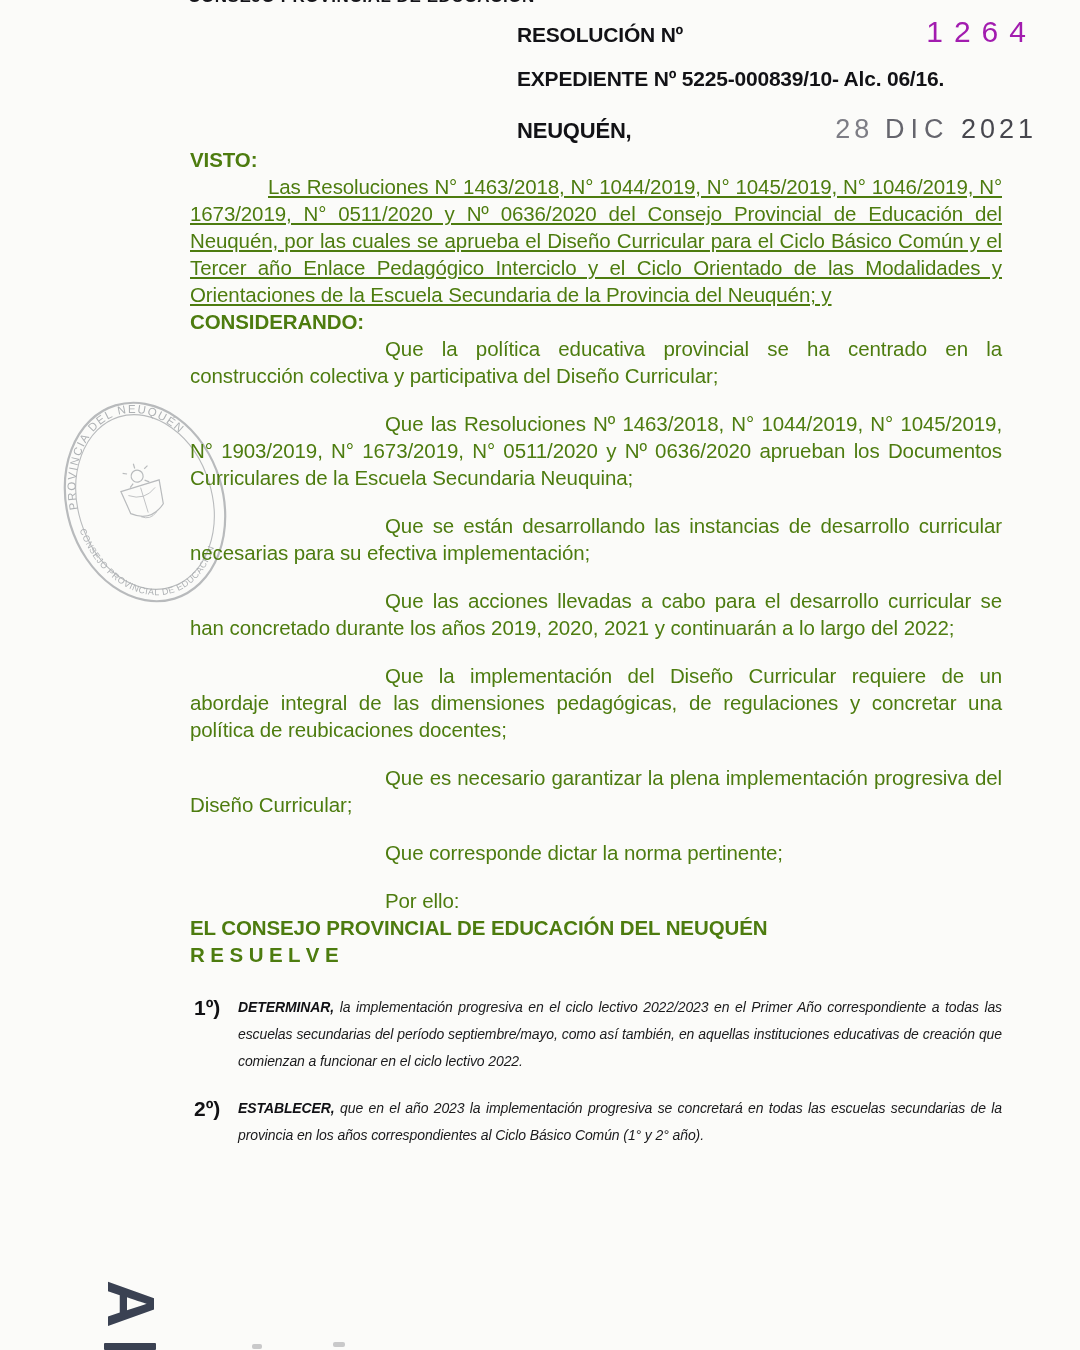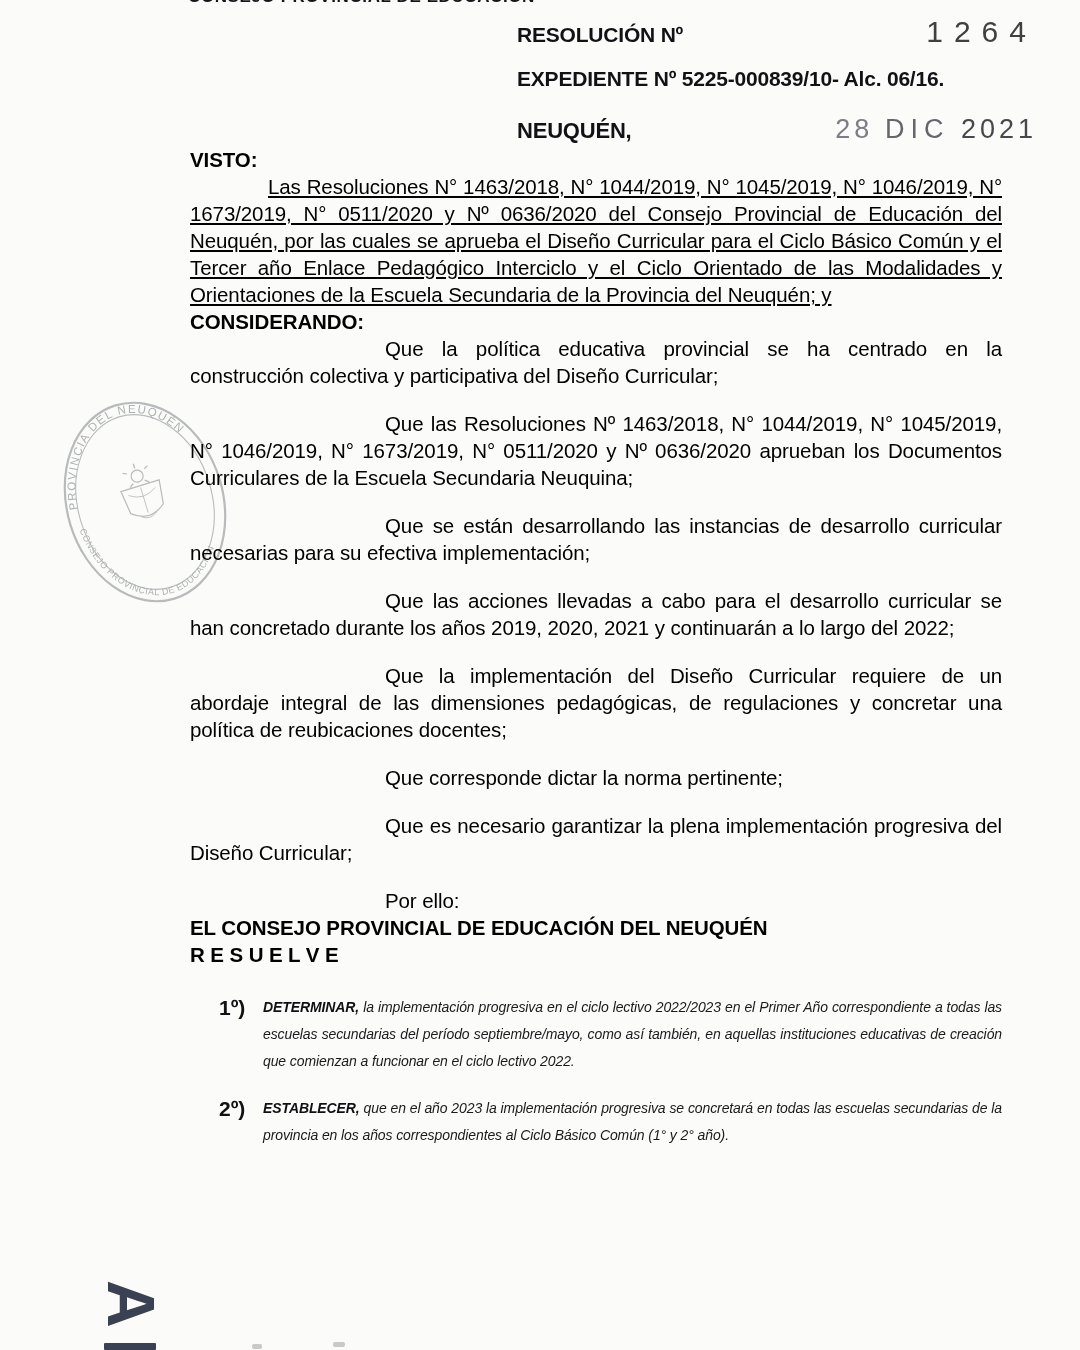--- a/index.html
+++ b/index.html
@@ -10,41 +10,41 @@
     -webkit-font-smoothing:antialiased;
   }
   
   .letterhead-clip{position:absolute;left:188px;top:0;width:420px;height:9px;overflow:hidden;}
   .letterhead-clip span{display:block;margin-top:-13px;font-size:17px;font-weight:700;letter-spacing:.6px;color:#15151a;white-space:nowrap;}
 
   
   .hdr{position:absolute;left:517px;top:22px;width:520px;}
   .hdr-row{display:flex;align-items:flex-start;justify-content:space-between;}
   .lbl{font-weight:700;font-size:21px;line-height:26px;color:#121216;letter-spacing:-.2px;white-space:nowrap;}
-  .stamp-num{font-size:30px;line-height:28px;font-weight:400;color:#404040;letter-spacing:11px;margin-left:14px;transform:translateY(-4px);white-space:nowrap;}
+  .stamp-num{font-size:30px;line-height:28px;font-weight:400;color:#a21caf;letter-spacing:11px;margin-left:14px;transform:translateY(-4px);white-space:nowrap;}
   .exp{margin-top:16px;}
   .city-row{margin-top:26px;}
   .city{font-size:22px;}
   .stamp-date{font-size:27px;line-height:26px;font-weight:500;letter-spacing:4px;margin-left:12px;transform:translateY(-2px);white-space:nowrap;}
   .sd-day{color:#7d7d85;}
   .sd-mon{color:#65656d;letter-spacing:6px;}
   .sd-year{color:#47474e;}
 
   
   .doc{position:absolute;left:190px;top:146px;width:812px;z-index:2;}
-  .doc p{margin:0;font-size:20.5px;line-height:27px;text-align:justify;letter-spacing:-.1px;color:#000000;}
+  .doc p{margin:0;font-size:20.5px;line-height:27px;text-align:justify;letter-spacing:-.1px;color:#4d7c0f;}
   .h-sec{font-size:21.5px;line-height:27px;font-weight:700;color:#111114;margin:0;}
   .h-considerando{margin-top:26px;}
   .visto-p{text-indent:78px;text-decoration:underline;}
   .cons-p{text-indent:195px;margin-bottom:21px !important;}
   .cons-p:first-of-type{margin-top:0;}
   .porello{text-indent:195px;}
   .center-h{ text-align:center;font-size:22px;line-height:27px;font-weight:700;color:#101014;margin:26px 0 0;}
   .resuelve{letter-spacing:2.5px;margin-top:24px;}
-  .articles{margin-top:26px;margin-left:25px;}
+  .articles{margin-top:26px;}
   .article{display:flex;margin-bottom:20px;}
   .art-num{font-weight:700;font-size:21px;line-height:27px;width:44px;flex-shrink:0;padding-left:4px;color:#111114;}
   .art-body{flex:1;font-size:14px;line-height:27px;text-align:justify;letter-spacing:-.1px;color:#1a1a1c;font-style:italic;}
   .art-body b{color:#101014;}
 
   
   .seal{position:absolute;left:50px;top:385px;z-index:1;opacity:.8;}
 
   
   .vstamp{position:absolute;left:96px;top:1280px;width:70px;height:70px;overflow:visible;z-index:3;}
@@ -105,26 +105,26 @@
     </g>
   </g>
 </svg>
 
 <div class="doc">
   <p class="h-sec">VISTO:</p>
   <p class="visto-p">Las Resoluciones N° 1463/2018, N° 1044/2019, N° 1045/2019, N° 1046/2019, N° 1673/2019, N° 0511/2020 y Nº 0636/2020 del Consejo Provincial de Educación del Neuquén, por las cuales se aprueba el Diseño Curricular para el Ciclo Básico Común y el Tercer año Enlace Pedagógico Interciclo y el Ciclo Orientado de las Modalidades y Orientaciones de la Escuela Secundaria de la Provincia del Neuquén; y</p>
 
   <p class="h-sec h-considerando">CONSIDERANDO:</p>
   <p class="cons-p">Que la política educativa provincial se ha centrado en la construcción colectiva y participativa del Diseño Curricular;</p>
-  <p class="cons-p">Que las Resoluciones Nº 1463/2018, N° 1044/2019, N° 1045/2019, N° 1046/2019, N° 1673/2019, N° 0511/2020 y Nº 0636/2020 aprueban los Documentos Curriculares de la Escuela Secundaria Neuquina;</p>
+  <p class="cons-p">Que las Resoluciones Nº 1463/2018, N° 1044/2019, N° 1045/2019, N° 1903/2019, N° 1673/2019, N° 0511/2020 y Nº 0636/2020 aprueban los Documentos Curriculares de la Escuela Secundaria Neuquina;</p>
   <p class="cons-p">Que se están desarrollando las instancias de desarrollo curricular necesarias para su efectiva implementación;</p>
   <p class="cons-p">Que las acciones llevadas a cabo para el desarrollo curricular se han concretado durante los años 2019, 2020, 2021 y continuarán a lo largo del 2022;</p>
   <p class="cons-p">Que la implementación del Diseño Curricular requiere de un abordaje integral de las dimensiones pedagógicas, de regulaciones y concretar una política de reubicaciones docentes;</p>
+  <p class="cons-p">Que es necesario garantizar la plena implementación progresiva del Diseño Curricular;</p>
   <p class="cons-p">Que corresponde dictar la norma pertinente;</p>
-  <p class="cons-p">Que es necesario garantizar la plena implementación progresiva del Diseño Curricular;</p>
 
   <p class="porello">Por ello:</p>
 
   <p class="center-h">EL CONSEJO PROVINCIAL DE EDUCACIÓN DEL NEUQUÉN</p>
   <p class="center-h resuelve">R E S U E L V E</p>
 
   <div class="articles">
     <div class="article">
       <div class="art-num">1º)</div>
       <div class="art-body"><b>DETERMINAR,</b><span> la implementación progresiva en el ciclo lectivo 2022/2023 en el Primer Año correspondiente a todas las escuelas secundarias del período septiembre/mayo, como así también, en aquellas instituciones educativas de creación que comienzan a funcionar en el ciclo lectivo 2022.</span></div>

